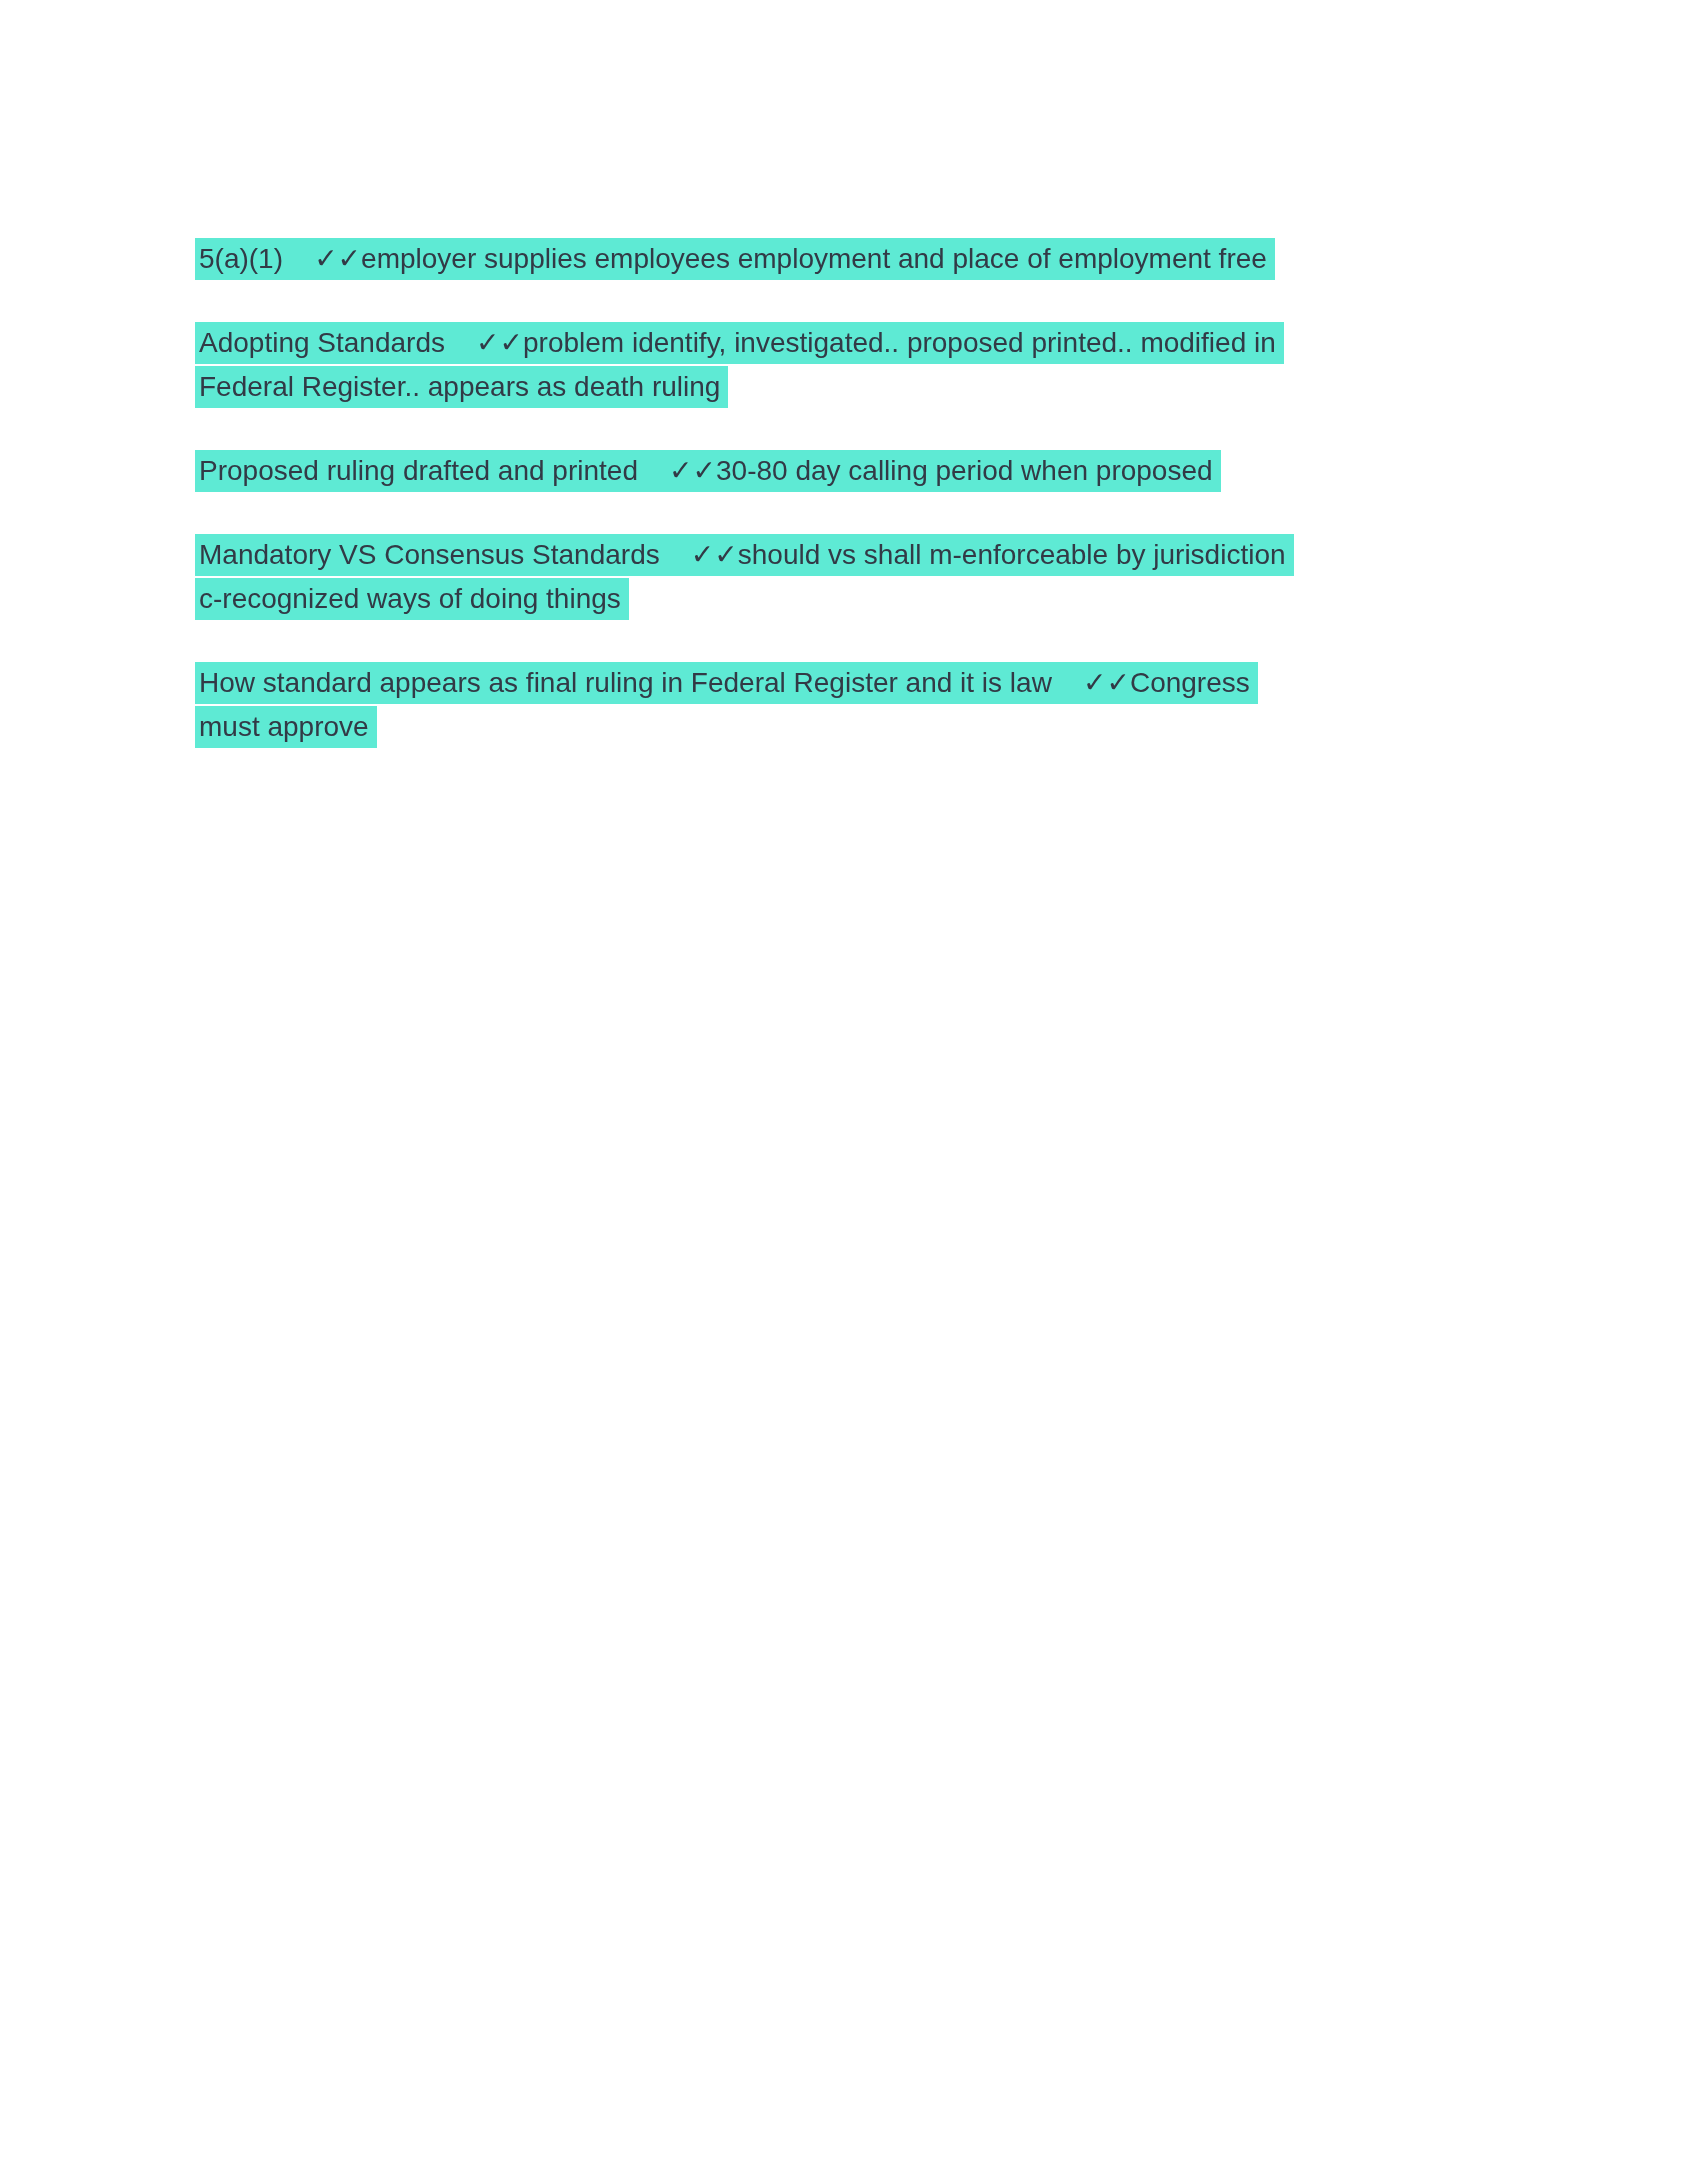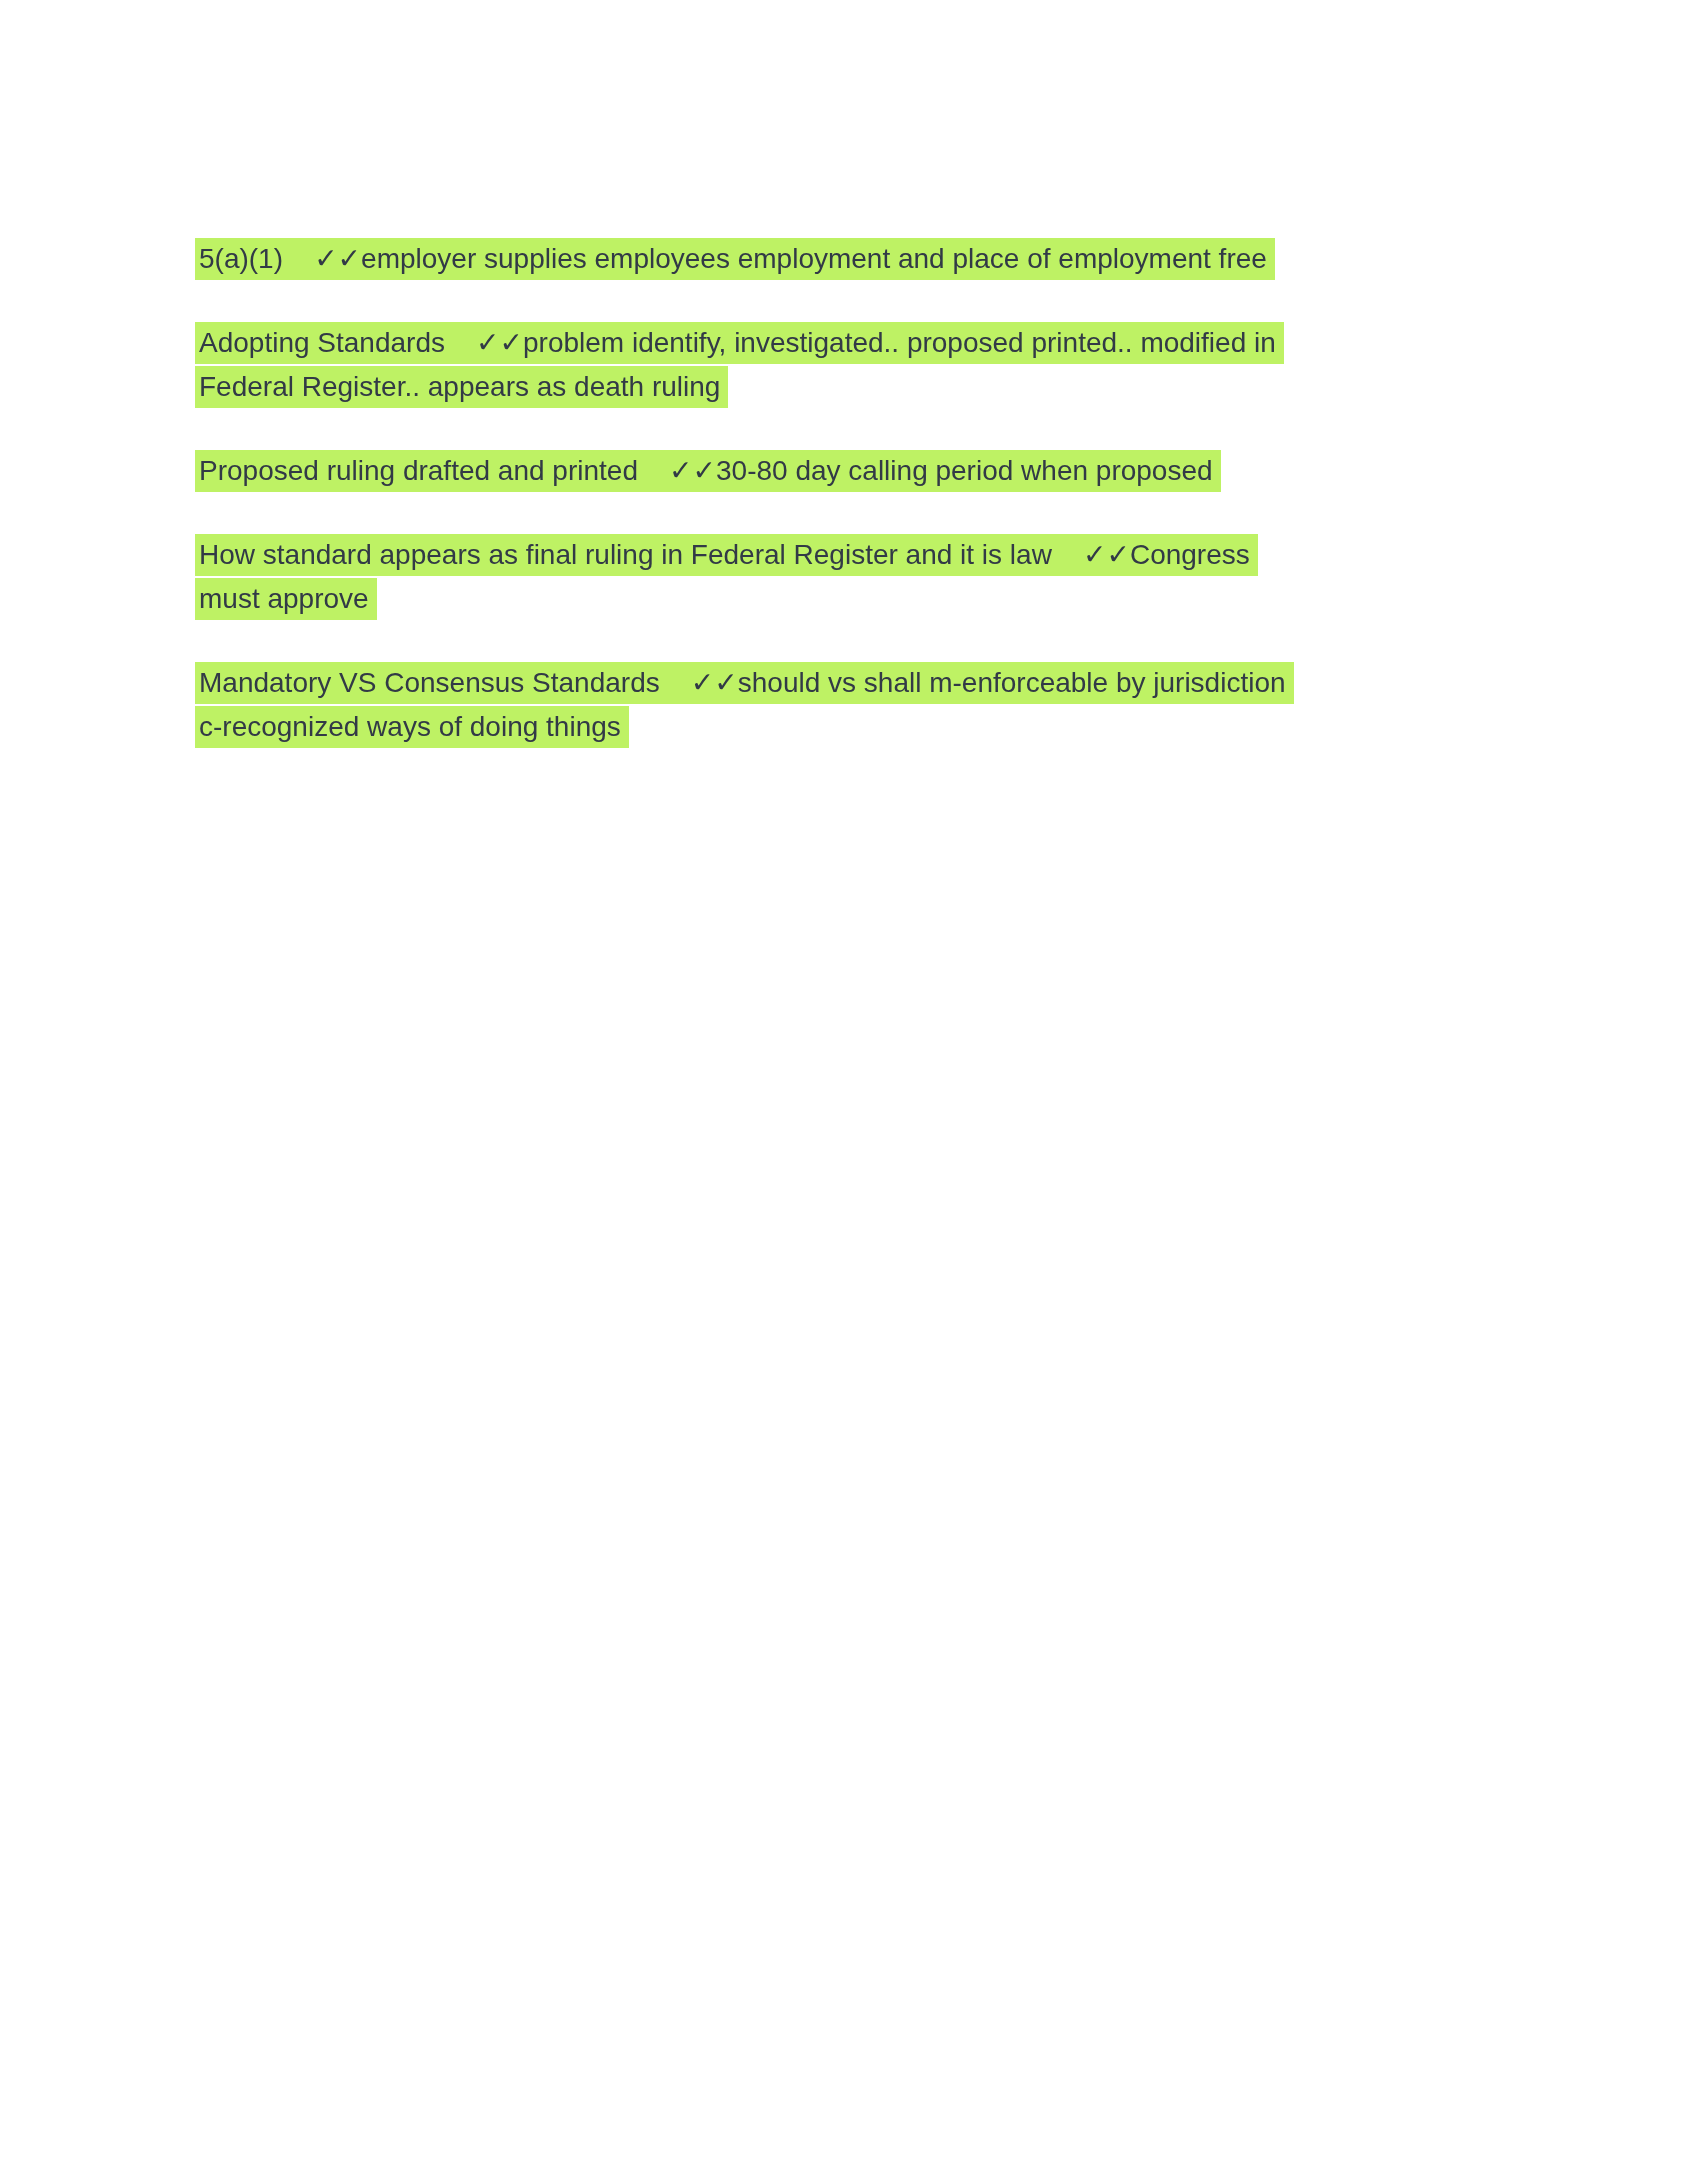--- a/index.html
+++ b/index.html
@@ -21,21 +21,21 @@
   }
   .card {
     margin: 0 0 40px 0;
   }
   .line {
     line-height: 40px;
     min-height: 40px;
     white-space: pre;
   }
   .hl {
-    background: #bef264;
+    background: #5eead4;
     color: #323a46;
     font-size: 28px;
     padding: 5px 8px 6px 4px;
     white-space: pre;
   }
 </style>
 </head>
 <body>
 
 <div class="page-content">
@@ -47,23 +47,23 @@
   <div class="card">
     <div class="line"><span class="hl">Adopting Standards    ✓✓problem identify, investigated.. proposed printed.. modified in</span></div>
     <div class="line"><span class="hl">Federal Register.. appears as death ruling</span></div>
   </div>
 
   <div class="card">
     <div class="line"><span class="hl">Proposed ruling drafted and printed    ✓✓30-80 day calling period when proposed</span></div>
   </div>
 
   <div class="card">
-    <div class="line"><span class="hl">How standard appears as final ruling in Federal Register and it is law    ✓✓Congress</span></div>
-    <div class="line"><span class="hl">must approve</span></div>
+    <div class="line"><span class="hl">Mandatory VS Consensus Standards    ✓✓should vs shall m-enforceable by jurisdiction</span></div>
+    <div class="line"><span class="hl">c-recognized ways of doing things</span></div>
   </div>
 
   <div class="card">
-    <div class="line"><span class="hl">Mandatory VS Consensus Standards    ✓✓should vs shall m-enforceable by jurisdiction</span></div>
-    <div class="line"><span class="hl">c-recognized ways of doing things</span></div>
+    <div class="line"><span class="hl">How standard appears as final ruling in Federal Register and it is law    ✓✓Congress</span></div>
+    <div class="line"><span class="hl">must approve</span></div>
   </div>
 
 </div>
 
 
 </body></html>

